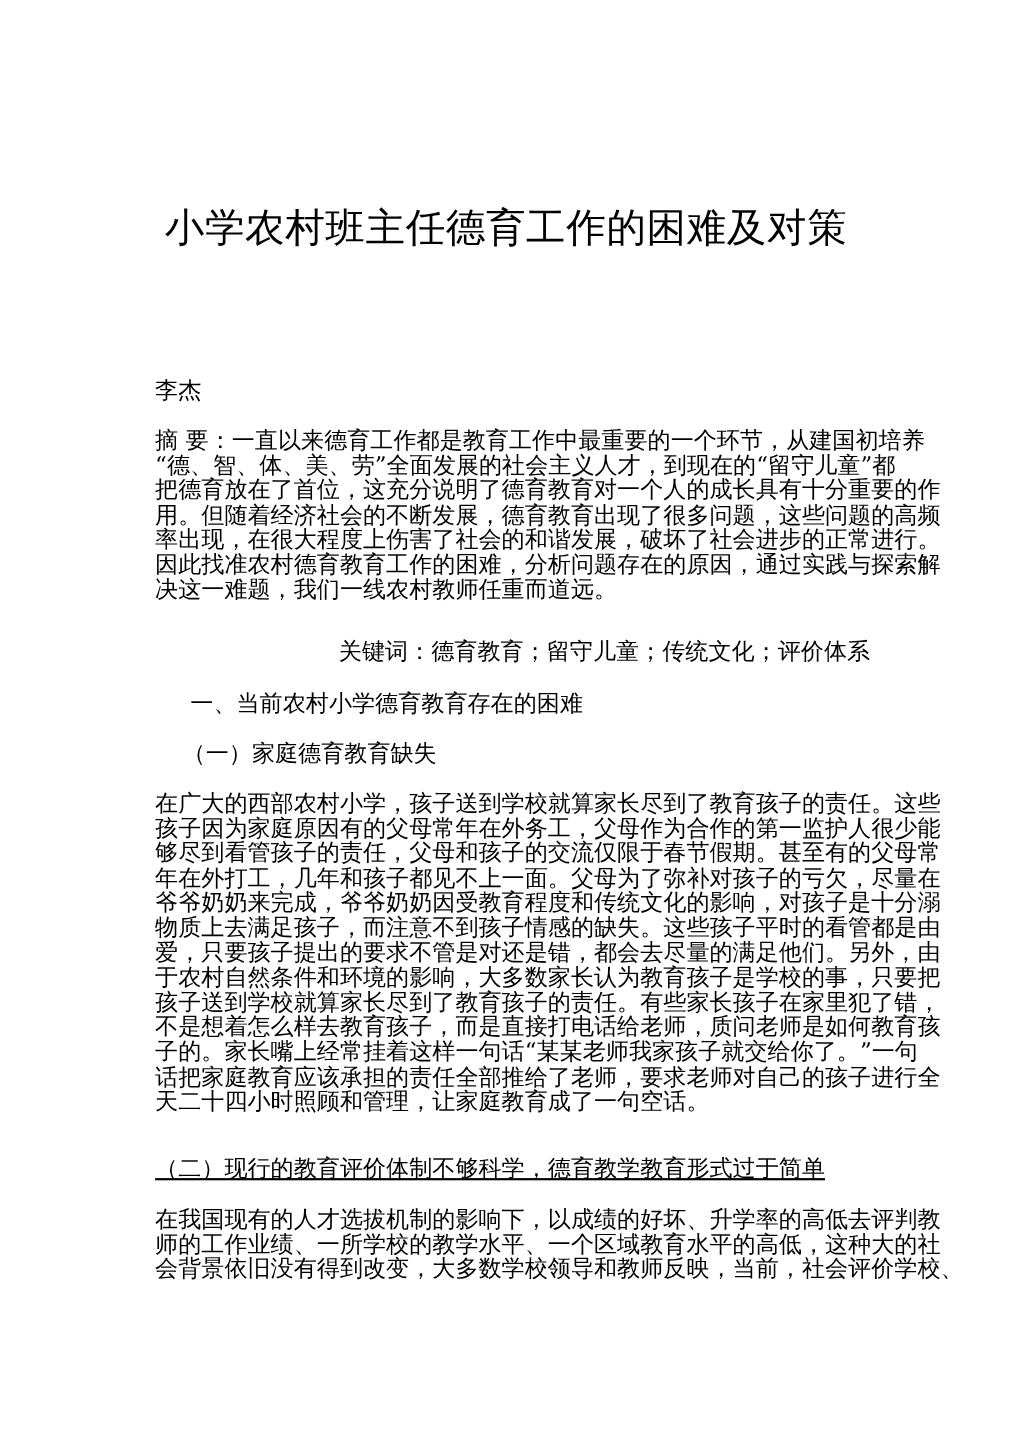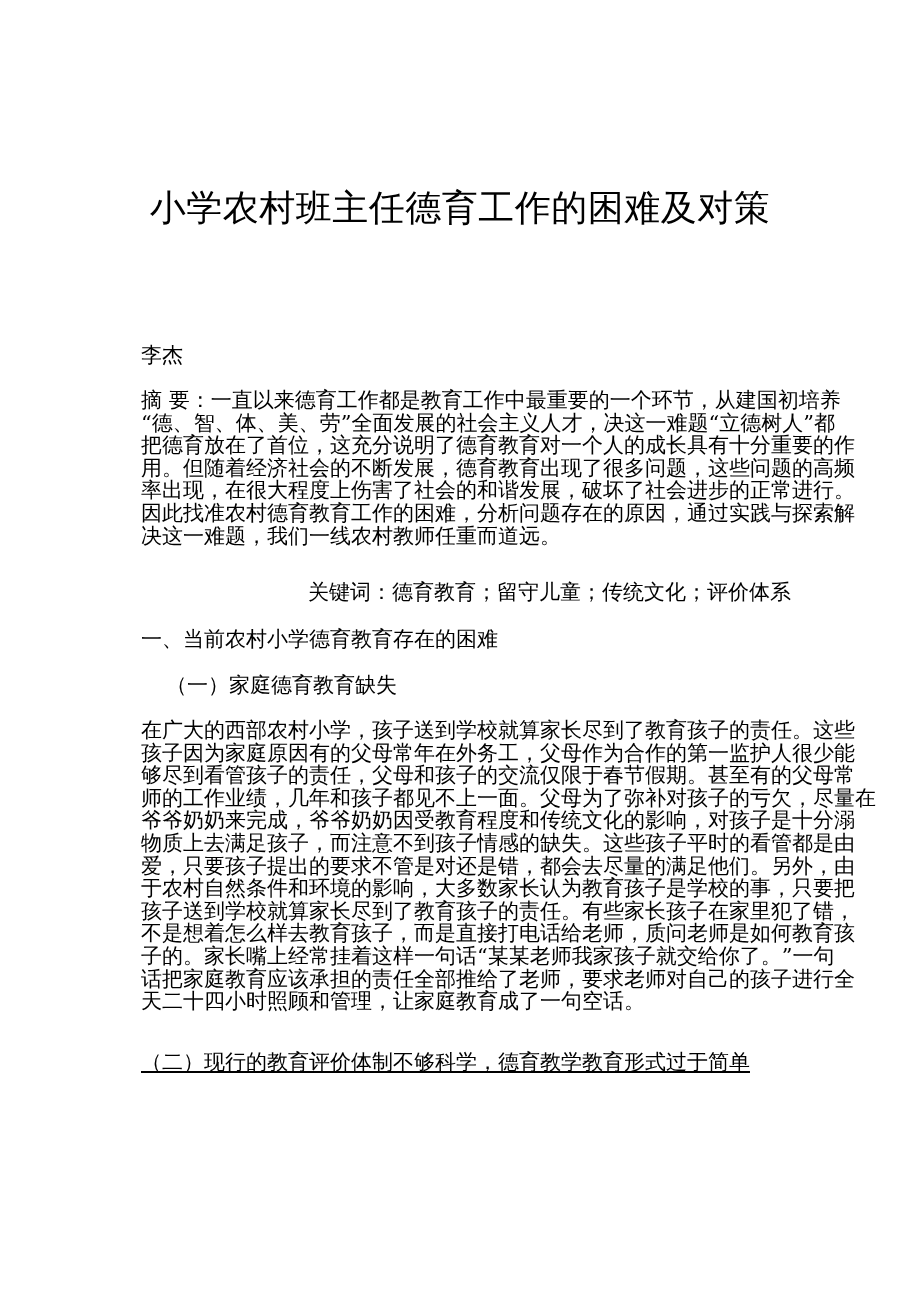--- a/index.html
+++ b/index.html
@@ -19,54 +19,59 @@
 <div class="page">
 
   <div class="title">小学农村班主任德育工作的困难及对策</div>
 
   <div class="block" style="top:344px;">
     <span class="line">李杰</span>
   </div>
 
   <div class="block" style="top:389px;">
     <span class="line justify">摘  要：一直以来德育工作都是教育工作中最重要的一个环节，从建国初培养</span>
-    <span class="line justify">“德、智、体、美、劳”全面发展的社会主义人才，决这一难题“立德树人”都</span>
+    <span class="line justify">“德、智、体、美、劳”全面发展的社会主义人才，到现在的“留守儿童”都</span>
     <span class="line justify">把德育放在了首位，这充分说明了德育教育对一个人的成长具有十分重要的作</span>
     <span class="line justify">用。但随着经济社会的不断发展，德育教育出现了很多问题，这些问题的高频</span>
     <span class="line justify">率出现，在很大程度上伤害了社会的和谐发展，破坏了社会进步的正常进行。</span>
     <span class="line justify">因此找准农村德育教育工作的困难，分析问题存在的原因，通过实践与探索解</span>
     <span class="line">决这一难题，我们一线农村教师任重而道远。</span>
   </div>
 
   <div class="block" style="top:581px;text-align:right;">
     <span class="line">关键词：德育教育；留守儿童；传统文化；评价体系</span>
   </div>
 
-  <div class="block" style="top:628px;">
+  <div class="block" style="top:628px;margin-left:32px;">
     <span class="line">一、当前农村小学德育教育存在的困难</span>
   </div>
 
   <div class="block" style="top:674px;margin-left:25px;">
     <span class="line">（一）家庭德育教育缺失</span>
   </div>
 
   <div class="block" style="top:719px;">
     <span class="line justify">在广大的西部农村小学，孩子送到学校就算家长尽到了教育孩子的责任。这些</span>
     <span class="line justify">孩子因为家庭原因有的父母常年在外务工，父母作为合作的第一监护人很少能</span>
     <span class="line justify">够尽到看管孩子的责任，父母和孩子的交流仅限于春节假期。甚至有的父母常</span>
-    <span class="line justify">师的工作业绩，几年和孩子都见不上一面。父母为了弥补对孩子的亏欠，尽量在</span>
+    <span class="line justify">年在外打工，几年和孩子都见不上一面。父母为了弥补对孩子的亏欠，尽量在</span>
     <span class="line justify">爷爷奶奶来完成，爷爷奶奶因受教育程度和传统文化的影响，对孩子是十分溺</span>
     <span class="line justify">物质上去满足孩子，而注意不到孩子情感的缺失。这些孩子平时的看管都是由</span>
     <span class="line justify">爱，只要孩子提出的要求不管是对还是错，都会去尽量的满足他们。另外，由</span>
     <span class="line justify">于农村自然条件和环境的影响，大多数家长认为教育孩子是学校的事，只要把</span>
     <span class="line justify">孩子送到学校就算家长尽到了教育孩子的责任。有些家长孩子在家里犯了错，</span>
     <span class="line justify">不是想着怎么样去教育孩子，而是直接打电话给老师，质问老师是如何教育孩</span>
     <span class="line justify">子的。家长嘴上经常挂着这样一句话“某某老师我家孩子就交给你了。”一句</span>
     <span class="line justify">话把家庭教育应该承担的责任全部推给了老师，要求老师对自己的孩子进行全</span>
     <span class="line">天二十四小时照顾和管理，让家庭教育成了一句空话。</span>
   </div>
 
   <div class="block" style="top:1051px;text-decoration:underline;">
     <span class="line">（二）现行的教育评价体制不够科学，德育教学教育形式过于简单</span>
   </div>
 
+  <div class="block" style="top:1097px;">
+    <span class="line justify">在我国现有的人才选拔机制的影响下，以成绩的好坏、升学率的高低去评判教</span>
+    <span class="line justify">师的工作业绩、一所学校的教学水平、一个区域教育水平的高低，这种大的社</span>
+    <span class="line justify">会背景依旧没有得到改变，大多数学校领导和教师反映，当前，社会评价学校、</span>
+  </div>
 
 </div>
 
 </body></html>

